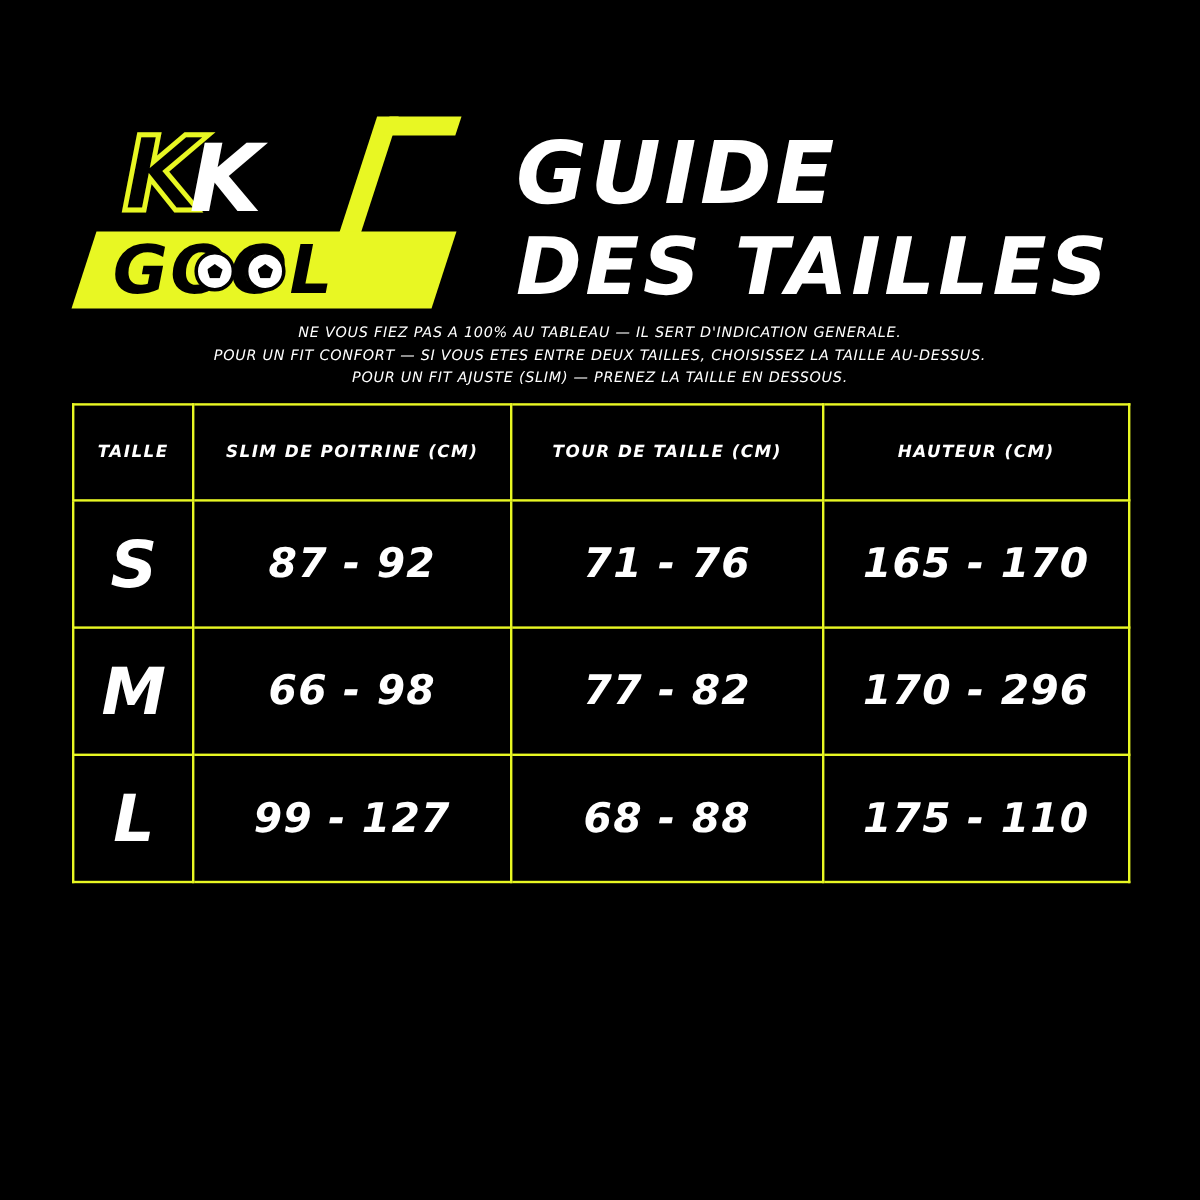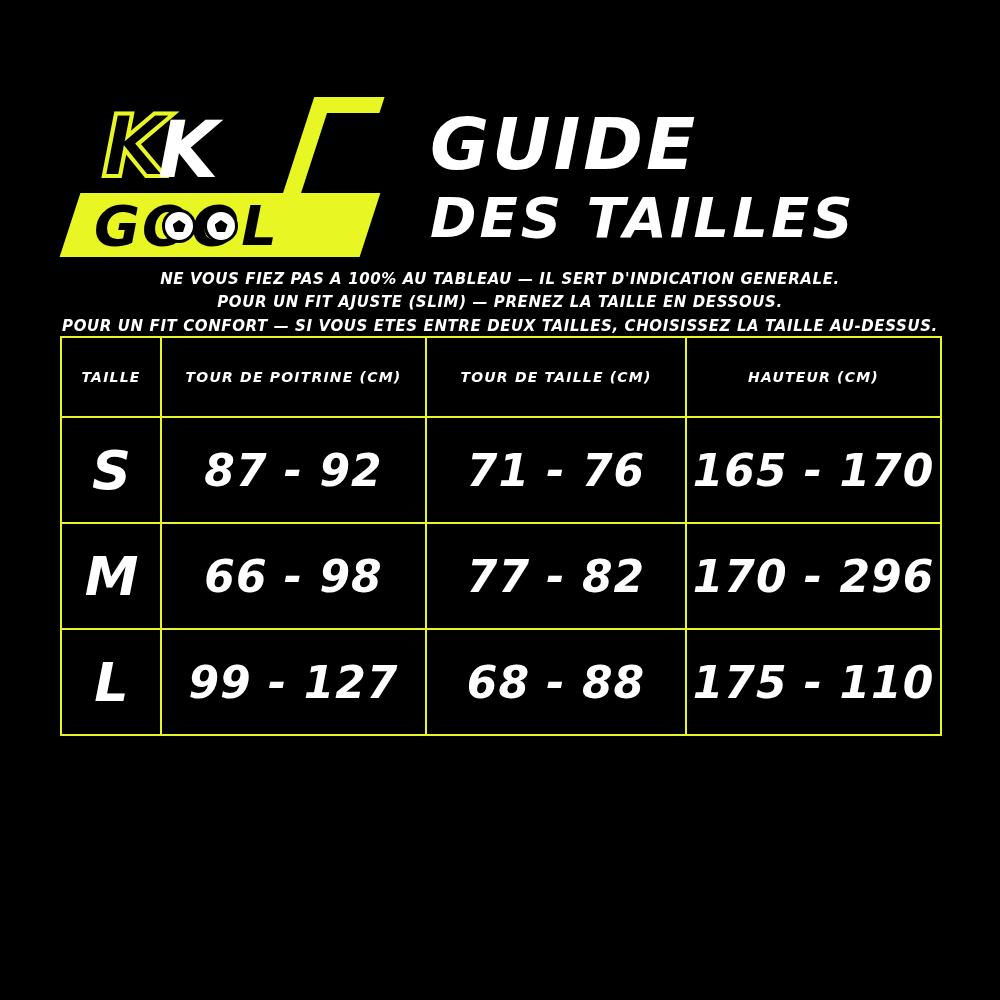--- a/index.html
+++ b/index.html
@@ -133,34 +133,34 @@
   }
   .title-line {
     font-family: "DejaVu Sans", sans-serif;
     font-weight: 700;
     font-style: italic;
     color: #ffffff;
     letter-spacing: 3px;
     line-height: 1.0;
   }
   .title-line-1 { font-size: 72px; }
-  .title-line-2 { font-size: 56px; margin-top: 10px; }
+  .title-line-2 { font-size: 66px; margin-top: 10px; }
 
   
   .notes {
     position: absolute;
     left: 60px;
     top: 268px;
     width: 880px;
     text-align: center;
   }
   .note {
     font-family: "DejaVu Sans", sans-serif;
-    font-size: 15px;
-    font-weight: 700;
+    font-size: 12px;
+    font-weight: 400;
     font-style: italic;
     letter-spacing: 0.6px;
     color: #ffffff;
     line-height: 1.55;
     white-space: nowrap;
   }
 
   
   .table-wrap {
     position: absolute;
@@ -199,21 +199,21 @@
   }
   td.size-cell {
     font-family: "DejaVu Sans", sans-serif;
     font-size: 54px;
     font-weight: 700;
     font-style: italic;
     letter-spacing: -1px;
   }
   td.val-cell {
     font-family: "DejaVu Sans", sans-serif;
-    font-size: 44px;
+    font-size: 34px;
     font-weight: 700;
     font-style: italic;
     letter-spacing: 1px;
   }
 </style>
 </head>
 <body>
 
 <div class="page">
 
@@ -228,36 +228,36 @@
     <div class="ball ball-2"></div>
   </div>
 
   <div class="title">
     <div class="title-line title-line-1">GUIDE</div>
     <div class="title-line title-line-2">DES TAILLES</div>
   </div>
 
   <div class="notes">
     <div class="note">NE VOUS FIEZ PAS A 100% AU TABLEAU — IL SERT D'INDICATION GENERALE.</div>
+    <div class="note">POUR UN FIT CONFORT — SI VOUS ETES ENTRE DEUX TAILLES, CHOISISSEZ LA TAILLE AU-DESSUS.</div>
     <div class="note">POUR UN FIT AJUSTE (SLIM) — PRENEZ LA TAILLE EN DESSOUS.</div>
-    <div class="note">POUR UN FIT CONFORT — SI VOUS ETES ENTRE DEUX TAILLES, CHOISISSEZ LA TAILLE AU-DESSUS.</div>
   </div>
 
   <div class="table-wrap">
     <table class="size-table">
       <colgroup>
         <col class="col-size">
         <col class="col-chest">
         <col class="col-waist">
         <col class="col-height">
       </colgroup>
       <thead>
         <tr>
           <th>TAILLE</th>
-          <th>TOUR DE POITRINE (CM)</th>
+          <th>SLIM DE POITRINE (CM)</th>
           <th>TOUR DE TAILLE (CM)</th>
           <th>HAUTEUR (CM)</th>
         </tr>
       </thead>
       <tbody>
         <tr>
           <td class="size-cell">S</td>
           <td class="val-cell">87 - 92</td>
           <td class="val-cell">71 - 76</td>
           <td class="val-cell">165 - 170</td>

